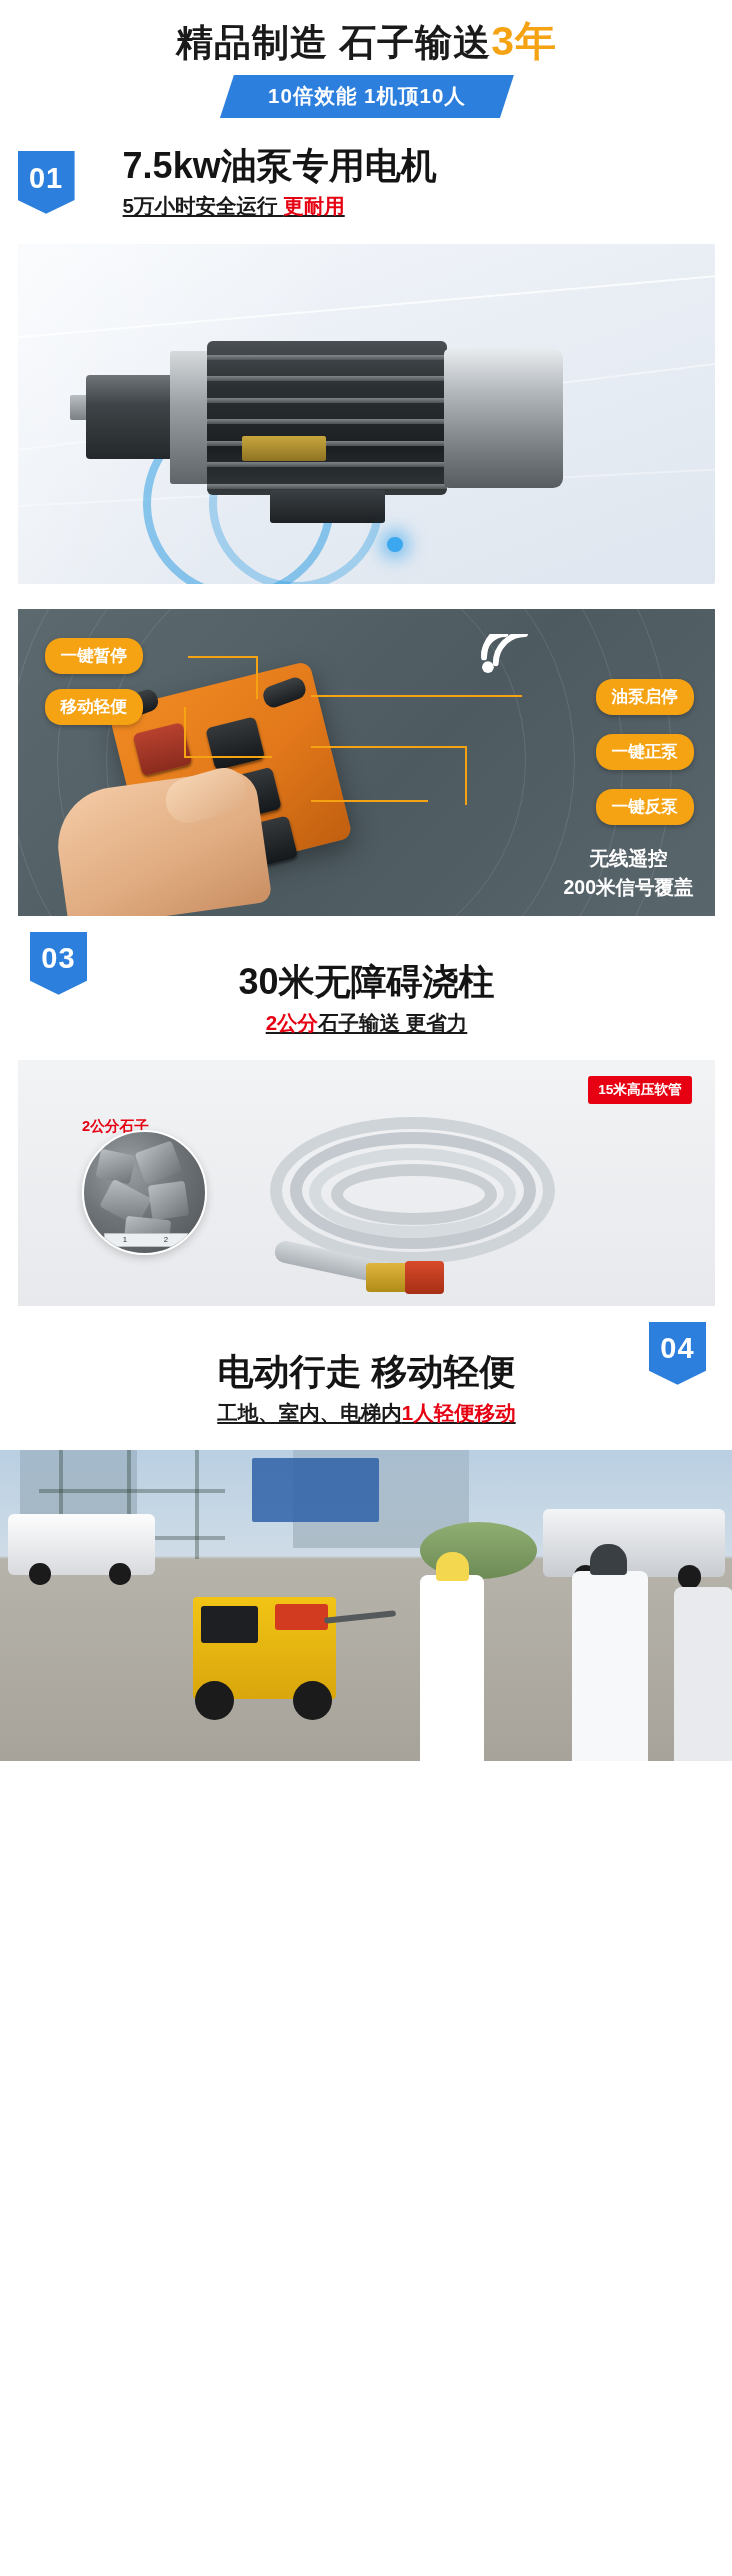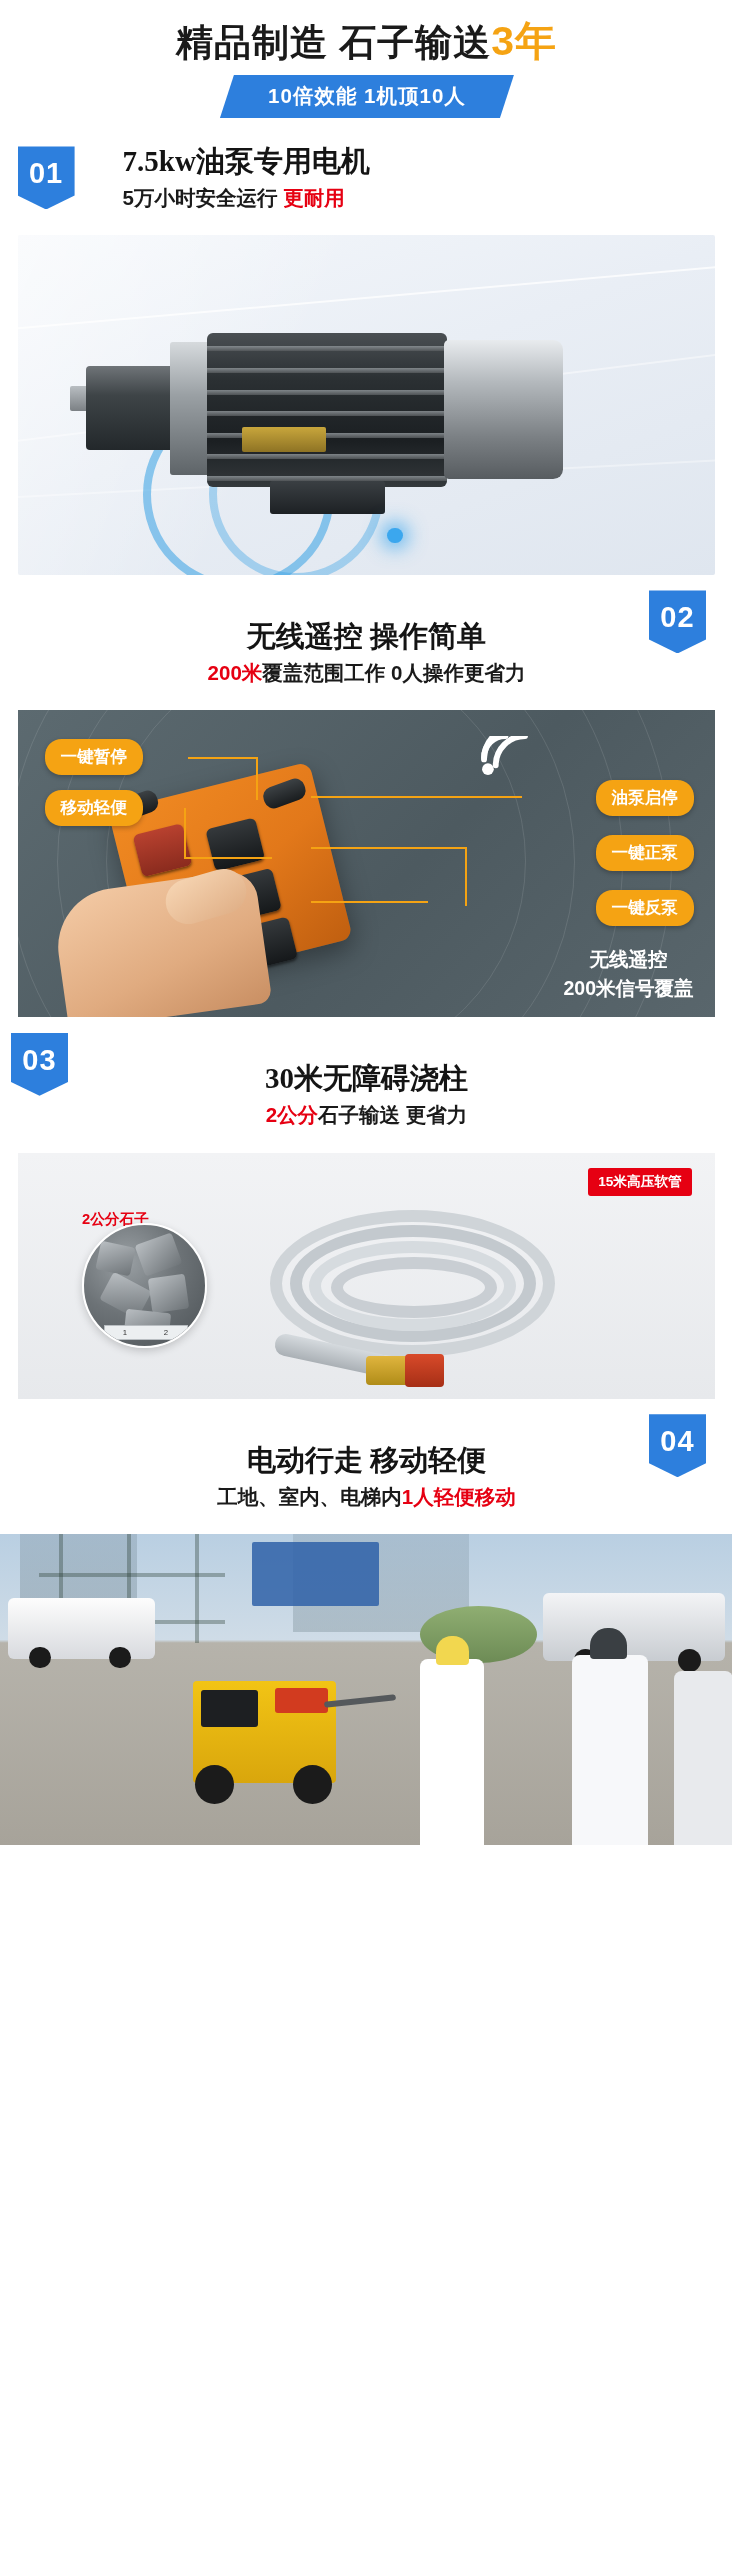--- a/index.html
+++ b/index.html
@@ -31,30 +31,30 @@
   .sec-head { position: relative; padding: 25.4px 0 13.7px 0; }
 
   .badge {
     width: 57px; height: 63px; background: #2d7fdd; color: #fff;
     display:flex; align-items:flex-start; justify-content:center;
     padding-top: 10.7px;
     font-size: 29px; font-weight: bold; letter-spacing: 1px;
     clip-path: polygon(0 0, 100% 0, 100% 78%, 50% 100%, 0 78%);
   }
 
-  .sec-title { font-size: 29px; font-weight: bold; color:#141414; line-height:1.25;font-family:Liberation Serif, serif; }
-  .sec-sub   { font-size: 20.5px; font-weight: bold; color:#1a1a1a; line-height:1.5; margin-top:3.9px;}
+  .sec-title { font-size: 36px; font-weight: bold; color:#141414; line-height:1.25; }
+  .sec-sub   { font-size: 20.5px; font-weight: bold; color:#1a1a1a; line-height:1.5; margin-top:3.9px;text-decoration:underline;}
   .red { color:#e60012; }
 
   
   .head-left  { display:flex; align-items:center; gap:48px; padding-left:17.6px; }
   .head-center{ display:flex; flex-direction:column; align-items:center; }
   .head-center-badge-right { position:relative; display:flex; justify-content:center; }
   .badge-abs-right { position:absolute; right:27px; top:-2px; }
-  .badge-abs-left  { position:absolute; left:11px;  top:-2px; }
+  .badge-abs-left  { position:absolute; left:30px;  top:-2px; }
 
   
   .photo { position: relative; width: 697px; margin: 7.8px auto 0 auto; overflow:hidden; }
 
   
   .motor-panel { height: 340px; border-radius:2px;
     background:
       linear-gradient(115deg, rgba(255,255,255,.55) 0%, rgba(255,255,255,0) 40%),
       linear-gradient(160deg,#f4f7fb 0%, #e9eef5 45%, #dfe6ef 100%);
   }
@@ -196,31 +196,20 @@
         <div class="mb-plate"></div>
         <div class="mb-cap"></div>
         <div class="mb-foot"></div>
       </div>
       <div class="led"></div>
     </div>
     <div class="divider-space"></div>
   </div>
 
   <div class="section">
-    <div class="sec-head head-center-badge-right">
-      <div class="badge badge-abs-right">
-        <span>02</span>
-      </div>
-      <div class="head-center">
-        <div class="sec-title">无线遥控 操作简单</div>
-        <div class="sec-sub">
-          <span class="red">200米</span><span>覆盖范围工作  0人操作更省力</span>
-        </div>
-      </div>
-    </div>
 
     <div class="photo remote-panel">
       <div class="arcs">
         <div class="arc" style="left:88px; top:-59px; width:420px; height:420px;"></div>
         <div class="arc" style="left:39px; top:-107px; width:518px; height:518px;"></div>
         <div class="arc" style="left:-9.8px; top:-156px; width:615px; height:615px;"></div>
         <div class="arc" style="left:-59px; top:-205px; width:713px; height:713px;"></div>
       </div>
 
       <svg class="wifi" viewBox="0 0 52 42">

